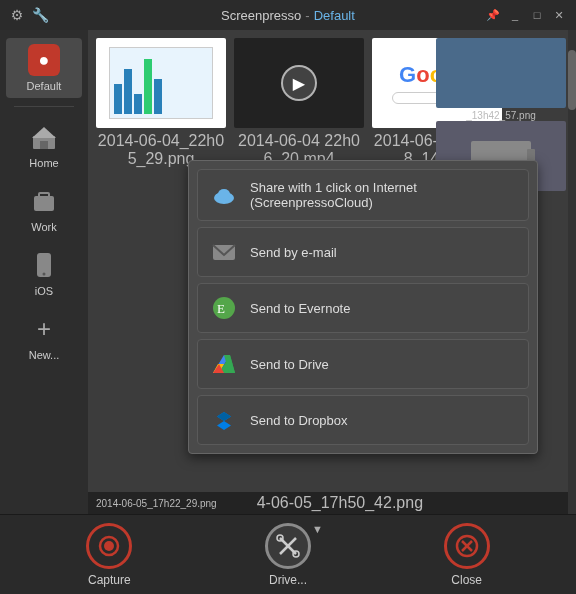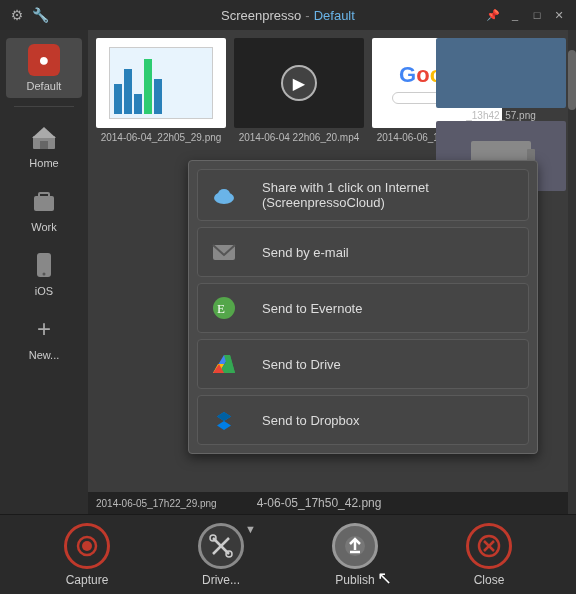--- a/index.html
+++ b/index.html
@@ -144,21 +144,21 @@
       height: 90px;
       background: #555;
       border-radius: 2px;
       display: flex;
       align-items: center;
       justify-content: center;
       overflow: hidden;
       position: relative;
     }
     .thumb-label {
-      font-size: 10px;
+      font-size: 16px;
       color: #bbb;
       max-width: 130px;
       text-align: center;
       word-break: break-all;
     }
 
     
     .thumb1-bg {
       width: 100%;
       height: 100%;
@@ -272,21 +272,21 @@
       background: #4a4a4a;
       border: 1px solid #666;
       border-radius: 4px;
       z-index: 100;
       padding: 8px;
       box-shadow: 0 4px 12px rgba(0,0,0,0.5);
     }
     .publish-item {
       display: flex;
       align-items: center;
-      gap: 24px;
+      gap: 12px;
       padding: 10px 12px;
       border: 1px solid #5a5a5a;
       border-radius: 4px;
       margin-bottom: 6px;
       cursor: pointer;
       background: #454545;
       color: #ddd;
       font-size: 13px;
     }
     .publish-item:last-child {
@@ -480,21 +480,21 @@
         <div class="right-thumb-label">_r_bk.png</div>
       </div>
     </div>
 
     <div class="scrollbar" style="position:absolute;right:0;top:0;bottom:0;">
       <div class="scrollbar-thumb"></div>
     </div>
 
     <div style="position:absolute;bottom:0;left:0;right:8px;height:22px;background:rgba(30,30,30,0.85);display:flex;align-items:center;padding:0 8px;gap:40px;">
       <span style="font-size:10px;color:#bbb;">2014-06-05_17h22_29.png</span>
-      <span style="font-size:12px;color:#bbb;">4-06-05_17h50_42.png</span>
+      <span style="font-size:16px;color:#bbb;">4-06-05_17h50_42.png</span>
     </div>
 
     <div class="publish-dropdown">
 
       <div class="publish-item">
         <div class="publish-item-icon">
           <svg width="28" height="28" viewBox="0 0 28 28">
             <ellipse cx="14" cy="17" rx="10" ry="6" fill="#6ab4e8"></ellipse>
             <ellipse cx="10" cy="16" rx="5" ry="4" fill="#6ab4e8"></ellipse>
             <ellipse cx="18" cy="16" rx="4" ry="3.5" fill="#6ab4e8"></ellipse>
@@ -572,34 +572,20 @@
         <line x1="5" y1="5" x2="21" y2="21" stroke="#ccc" stroke-width="2.5"></line>
         <line x1="21" y1="5" x2="5" y2="21" stroke="#ccc" stroke-width="2.5"></line>
         <circle cx="5" cy="5" r="3" fill="none" stroke="#ccc" stroke-width="1.5"></circle>
         <circle cx="21" cy="21" r="3" fill="none" stroke="#ccc" stroke-width="1.5"></circle>
       </svg>
     </div>
     <span>Drive...</span>
     <div style="position:absolute;top:0;right:-12px;color:#aaa;font-size:11px;">▼</div>
   </div>
 
-  <div class="bottom-btn btn-publish" style="position:relative;">
-    <div class="bottom-btn-icon" style="background:#666;border:3px solid #999;">
-      <svg width="24" height="24" viewBox="0 0 24 24">
-        <circle cx="12" cy="12" r="10" fill="#777"></circle>
-        <polygon points="12,5 12,16 12,16" fill="none"></polygon>
-        <line x1="12" y1="16" x2="12" y2="6" stroke="white" stroke-width="2.5"></line>
-        <polyline points="7,10 12,5 17,10" fill="none" stroke="white" stroke-width="2.5"></polyline>
-        <line x1="7" y1="18" x2="17" y2="18" stroke="white" stroke-width="2.5"></line>
-      </svg>
-    </div>
-    <span>Publish</span>
-
-    <div style="position:absolute;bottom:-2px;right:-14px;font-size:18px;color:white;pointer-events:none;">↖</div>
-  </div>
 
   <div class="bottom-btn btn-close">
     <div class="bottom-btn-icon">
       <svg width="26" height="26" viewBox="0 0 26 26">
         <circle cx="13" cy="13" r="10" fill="none" stroke="#c0392b" stroke-width="2.5"></circle>
         <line x1="8" y1="8" x2="18" y2="18" stroke="#c0392b" stroke-width="2.5"></line>
         <line x1="18" y1="8" x2="8" y2="18" stroke="#c0392b" stroke-width="2.5"></line>
       </svg>
     </div>
     <span>Close</span>

